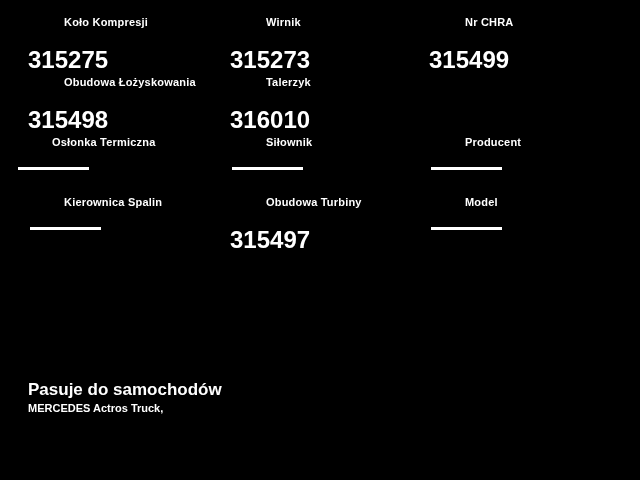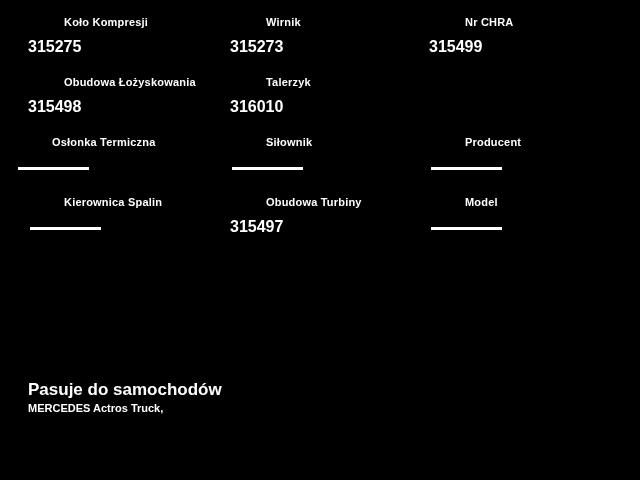--- a/index.html
+++ b/index.html
@@ -23,23 +23,23 @@
     width: 190px;
   }
   .label {
     font-size: 11px;
     line-height: 13px;
     letter-spacing: 0.2px;
     white-space: nowrap;
     padding-left: 36px;
   }
   .value {
-    font-size: 16px;
+    font-size: 24px;
     line-height: 19px;
-    margin-top: 8px;
+    margin-top: 21px;
     white-space: nowrap;
   }
   .dash {
     width: 71px;
     height: 3px;
     background: #ffffff;
     margin-top: 18px;
     margin-left: 2px;
   }
   .compat {

